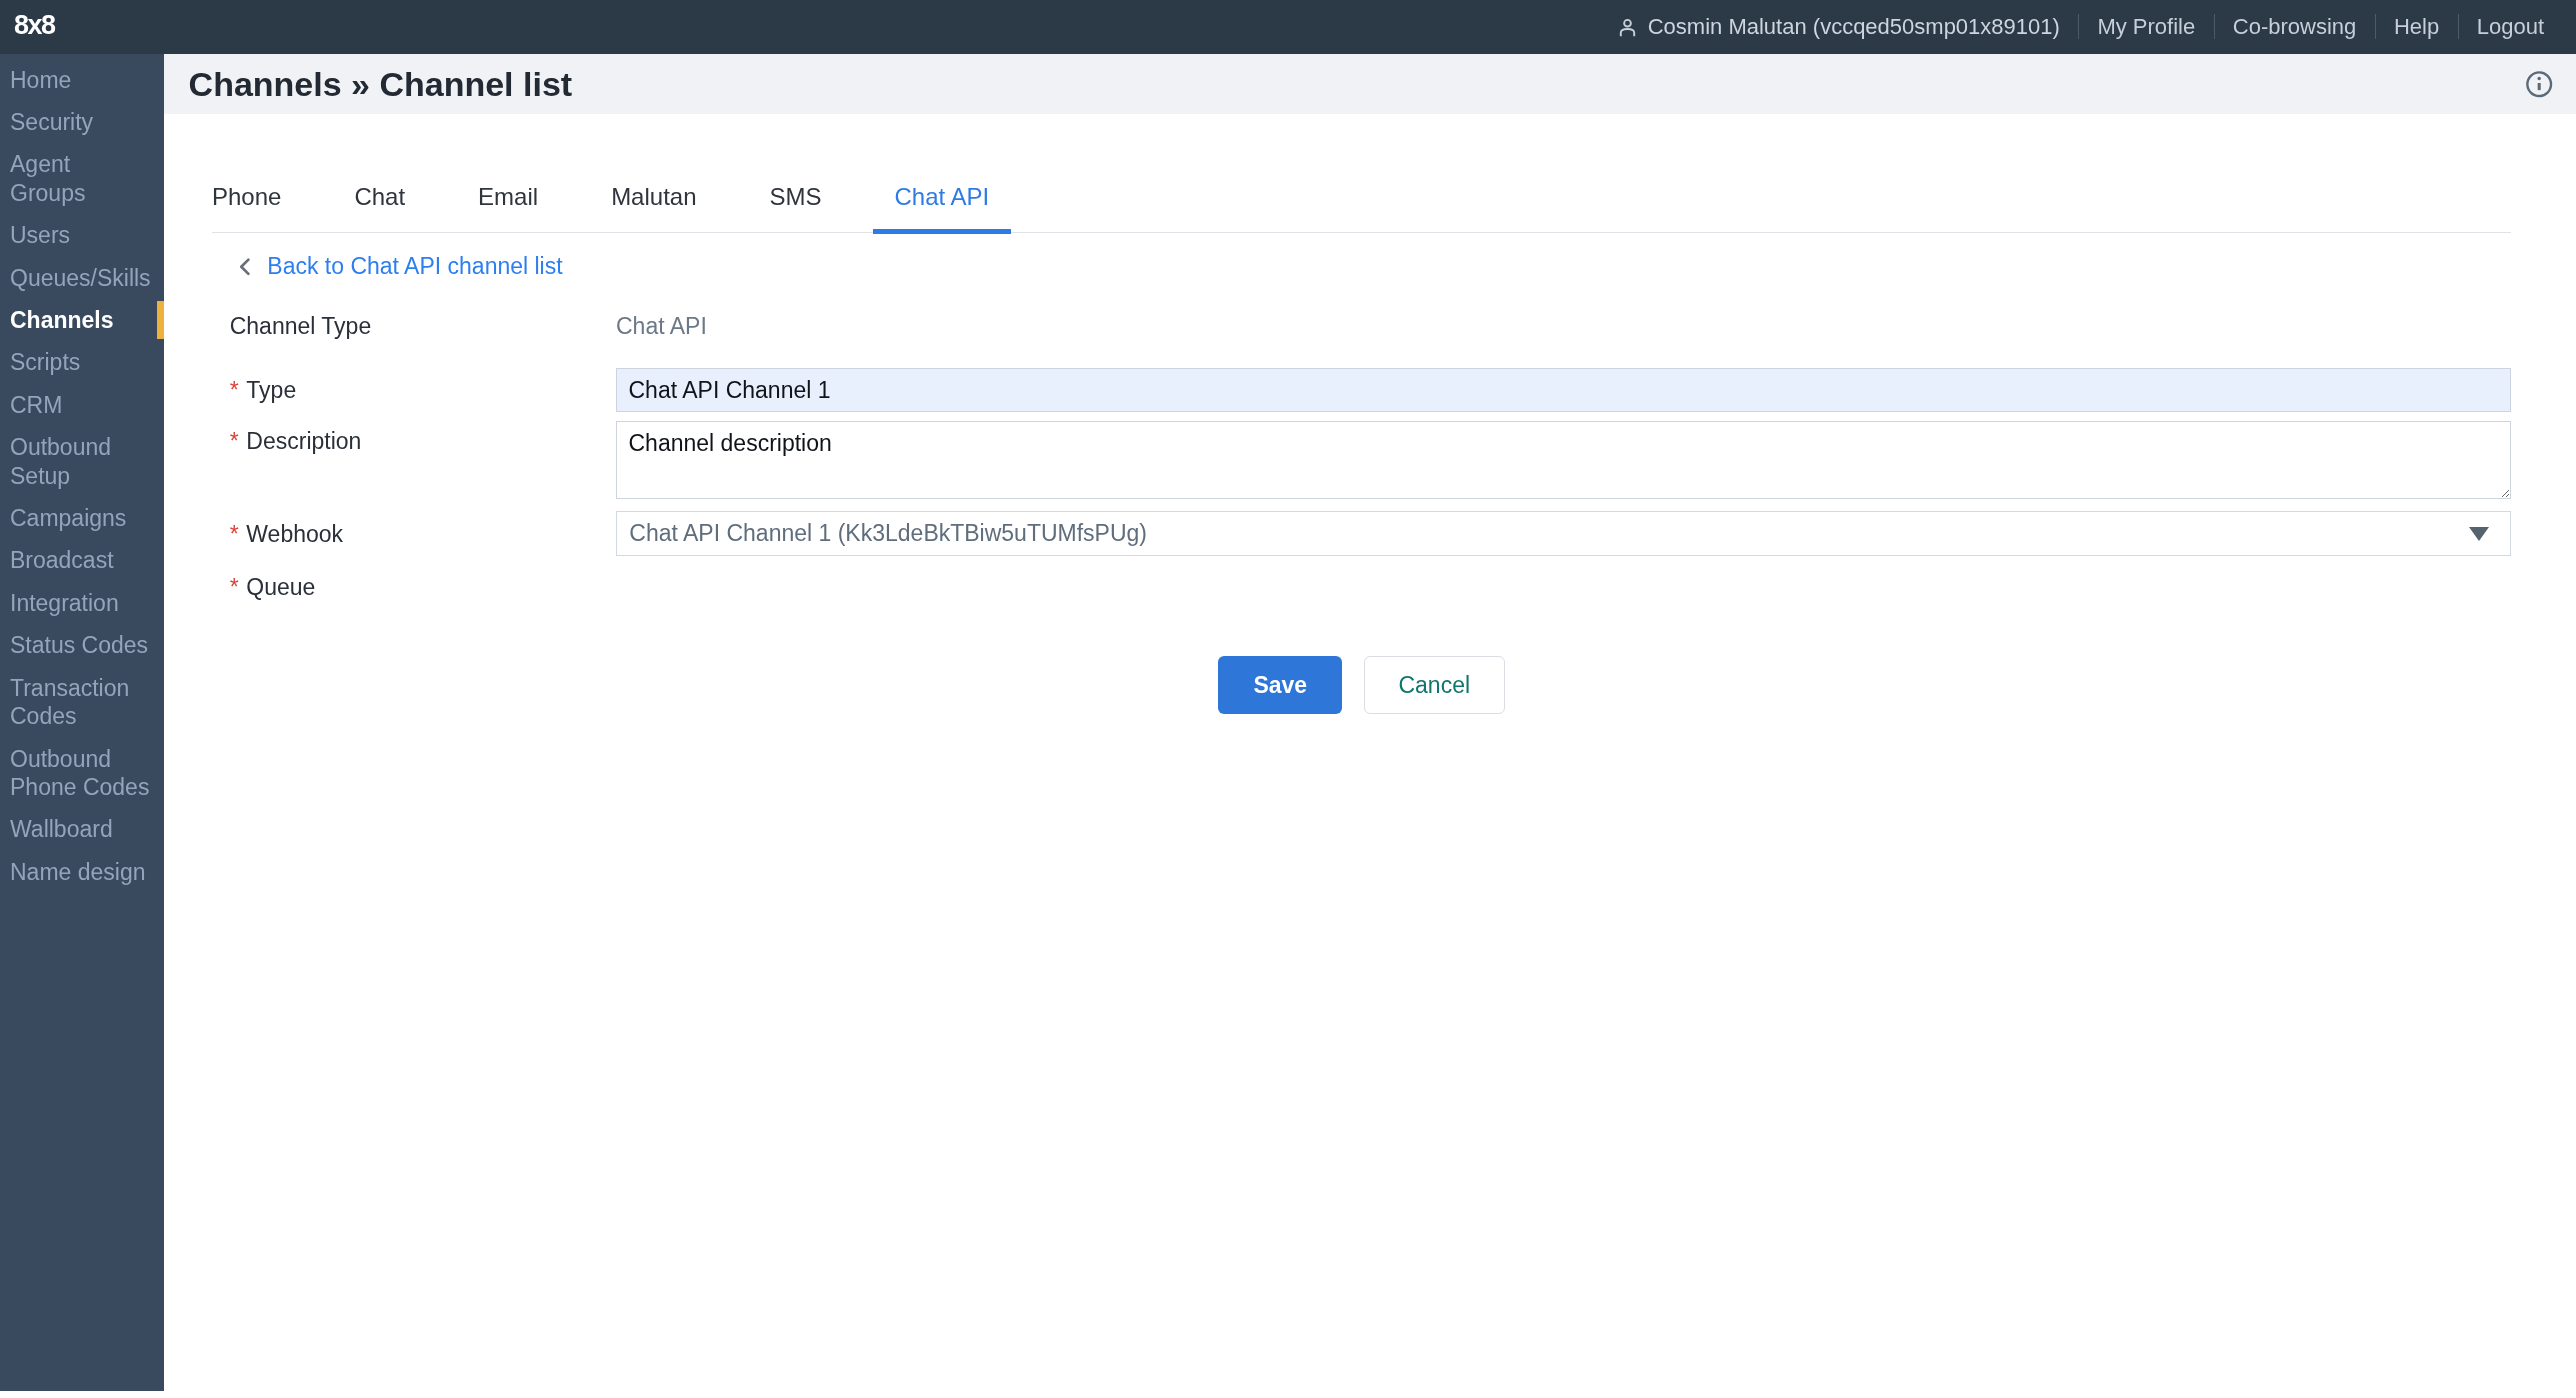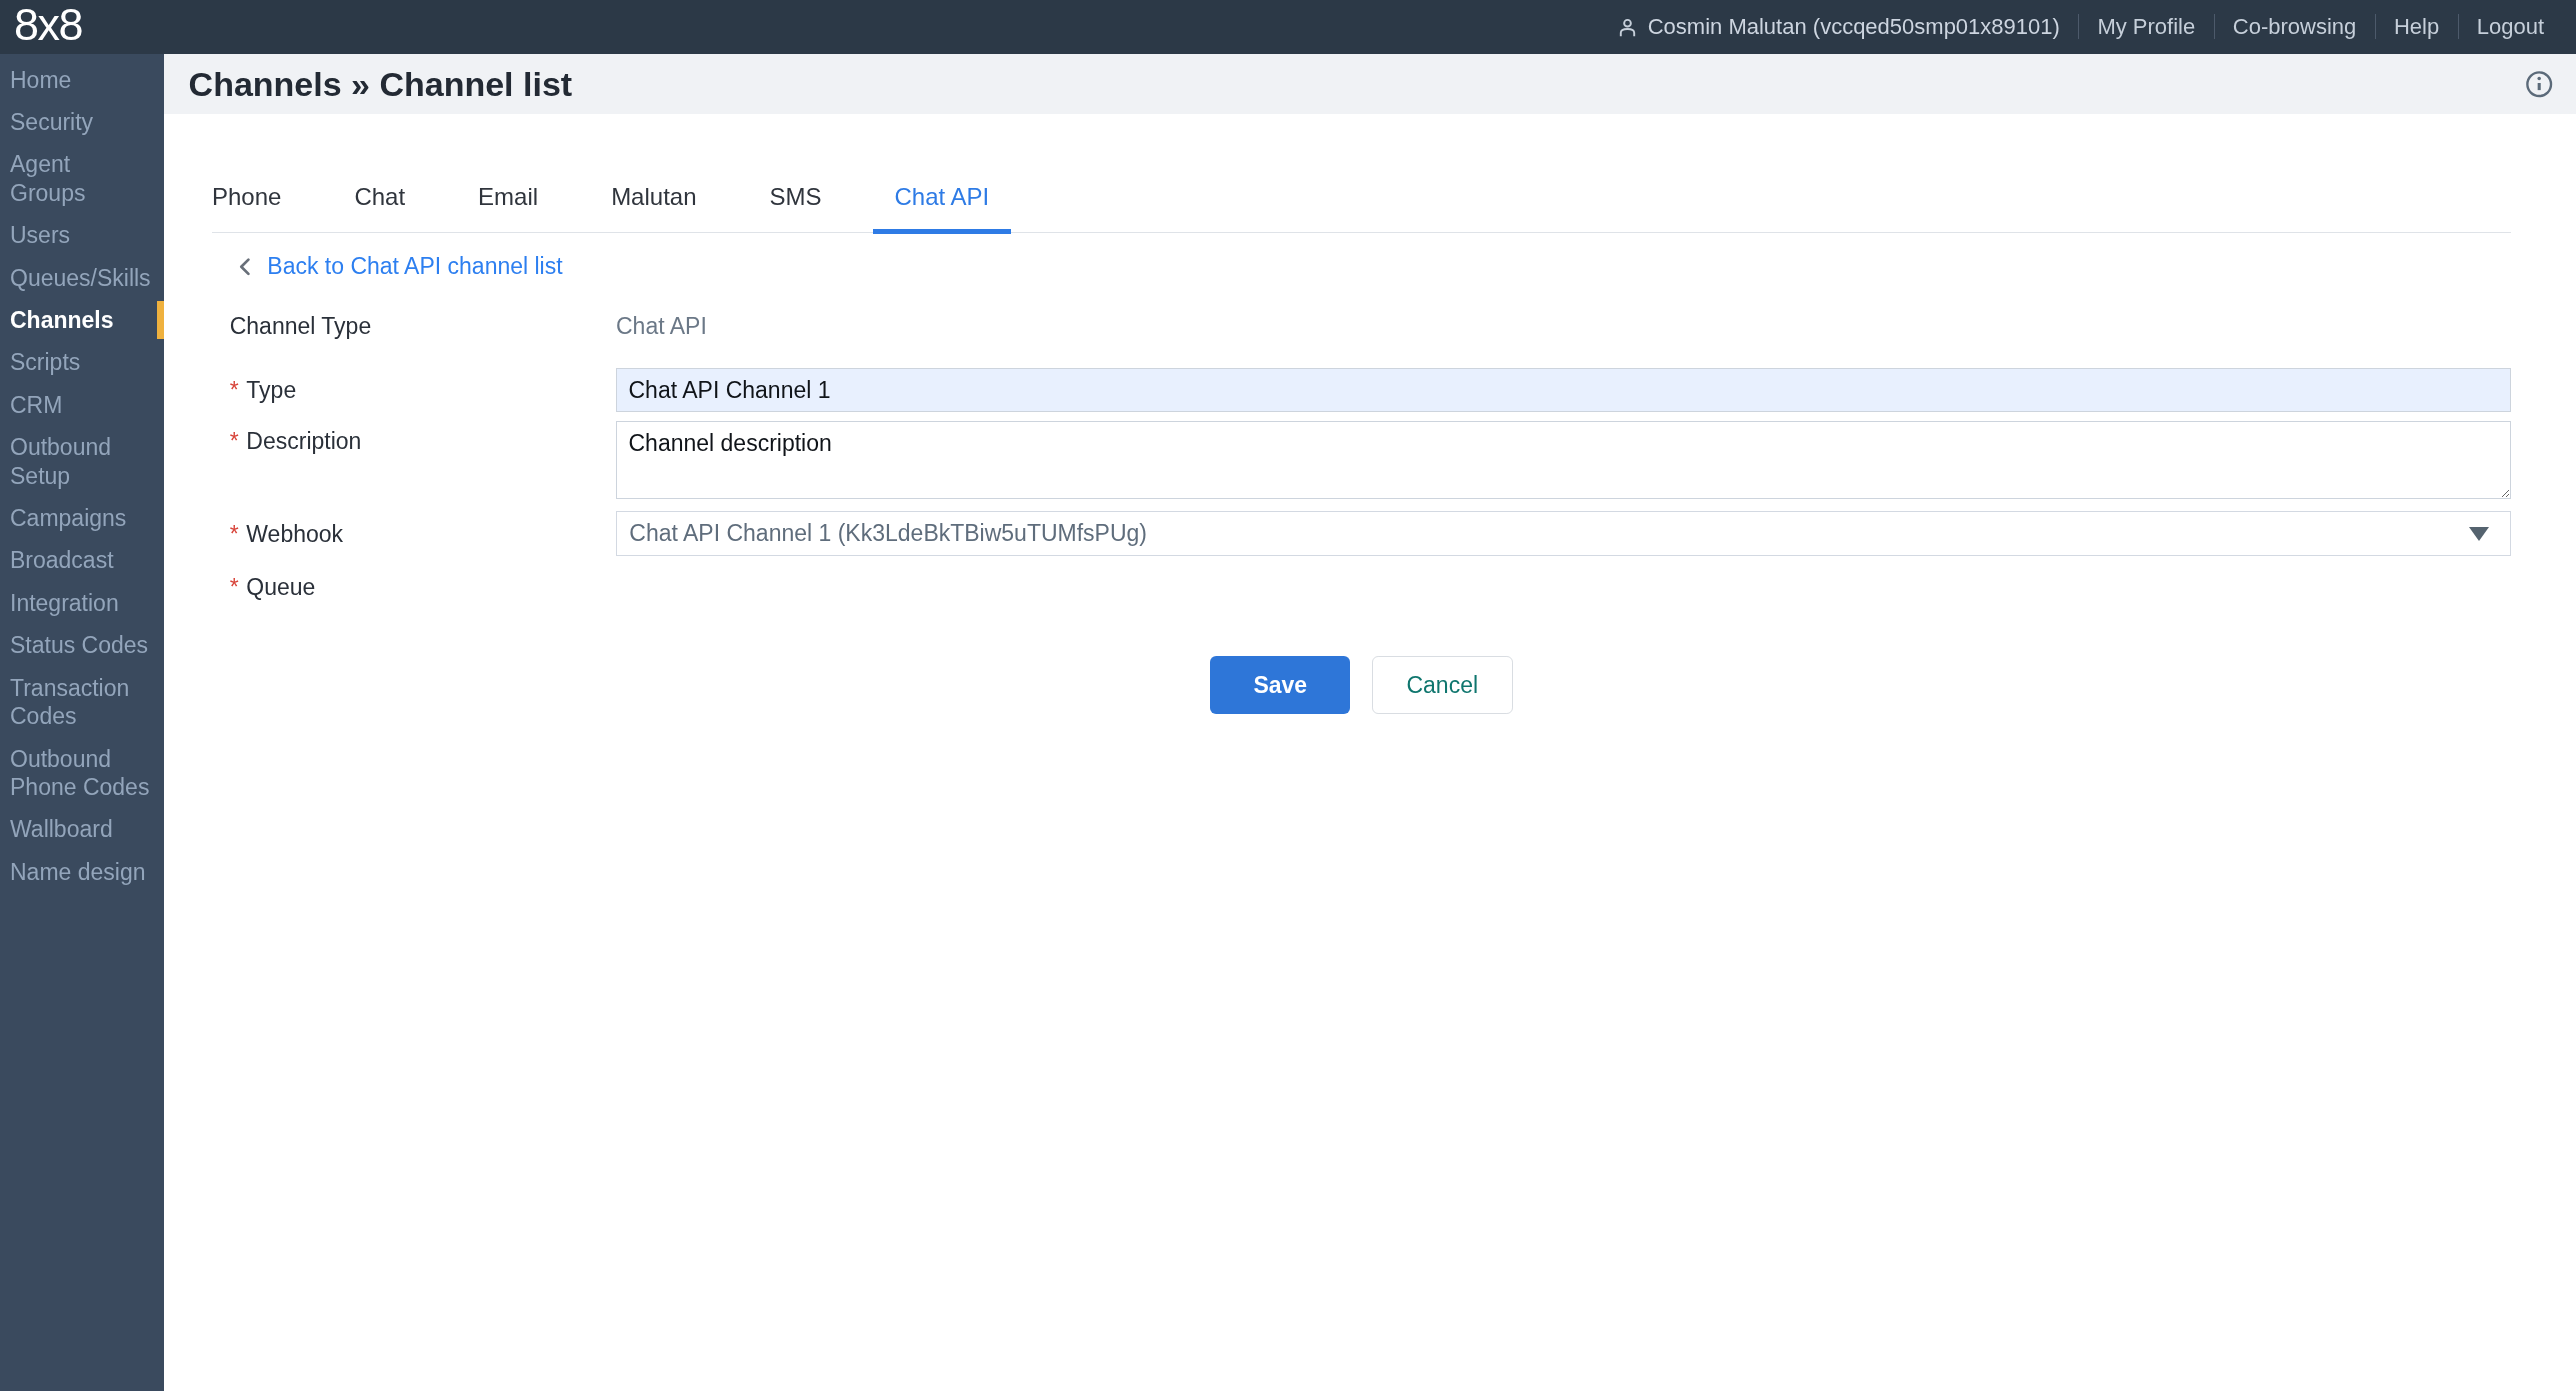--- a/index.html
+++ b/index.html
@@ -2,21 +2,21 @@
 <html style="font-size:12.3px"><head>
 <meta charset="utf-8">
 <style>
   * { margin:0; padding:0; box-sizing:border-box; }
   html,body { width:2576px; height:1399px; overflow:hidden;
     font-family:"Liberation Sans", sans-serif; background:#ffffff; }
 
   
   .topbar { height:54px; background:#2c3947; display:flex; align-items:center;
     color:#c6cfda; }
-  .logo { font-size:45px; font-weight:400; color:#ffffff; padding:0 0 3.1px 14px;
+  .logo { font-size:27px; font-weight:700; color:#ffffff; padding:0 0 3.1px 14px;
     letter-spacing:-1.5px; }
   .topbar-right { margin-left:auto; display:flex; 
     gap:18.4px; padding-right:32px; font-size:22px; }
   .user-chip { display:flex; align-items:center; gap:9.2px; color:#cdd5e0; }
   .tb-sep { width:0.8px; height:24.6px; background:#4d5a6b; }
   .tb-link { color:#c6cfda; cursor:pointer; }
 
   
   .sidebar { position:fixed; left:0; top:54px; bottom:7px; width:164px;
     background:#3a4a5e; padding-top:4.6px; }
@@ -75,21 +75,21 @@
   .select { height:45px; border:0.8px solid #d3d9e2; background:#ffffff;
     display:flex; align-items:center; padding:0 54px 0 12.3px; font-size:23px;
     color:#5f6d7c; position:relative; cursor:pointer; }
   .caret { position:absolute; right:21.5px; top:50%; margin-top:-7px; width:0;
     height:0; border-left:10.8px solid transparent;
     border-right:10.8px solid transparent; border-top:14px solid #55636f; }
 
   .actions { display:flex; justify-content:center; gap:21.5px; margin-top:55px; }
   .btn { height:58px; border-radius:6.1px; font-size:23px; font-family:inherit;
     cursor:pointer; }
-  .btn-save { width:140px; background:#2e76d8; color:#ffffff; border:none;
+  .btn-save { width:124px; background:#2e76d8; color:#ffffff; border:none;
     font-weight:600; }
   .btn-cancel { width:141px; background:#ffffff; border:1.5px solid #d9dde2;
     color:#0f766e; font-weight:500; }
 </style>
 </head>
 <body>
 
 <div class="topbar">
   <div class="logo">8x8</div>
   <div class="topbar-right">

